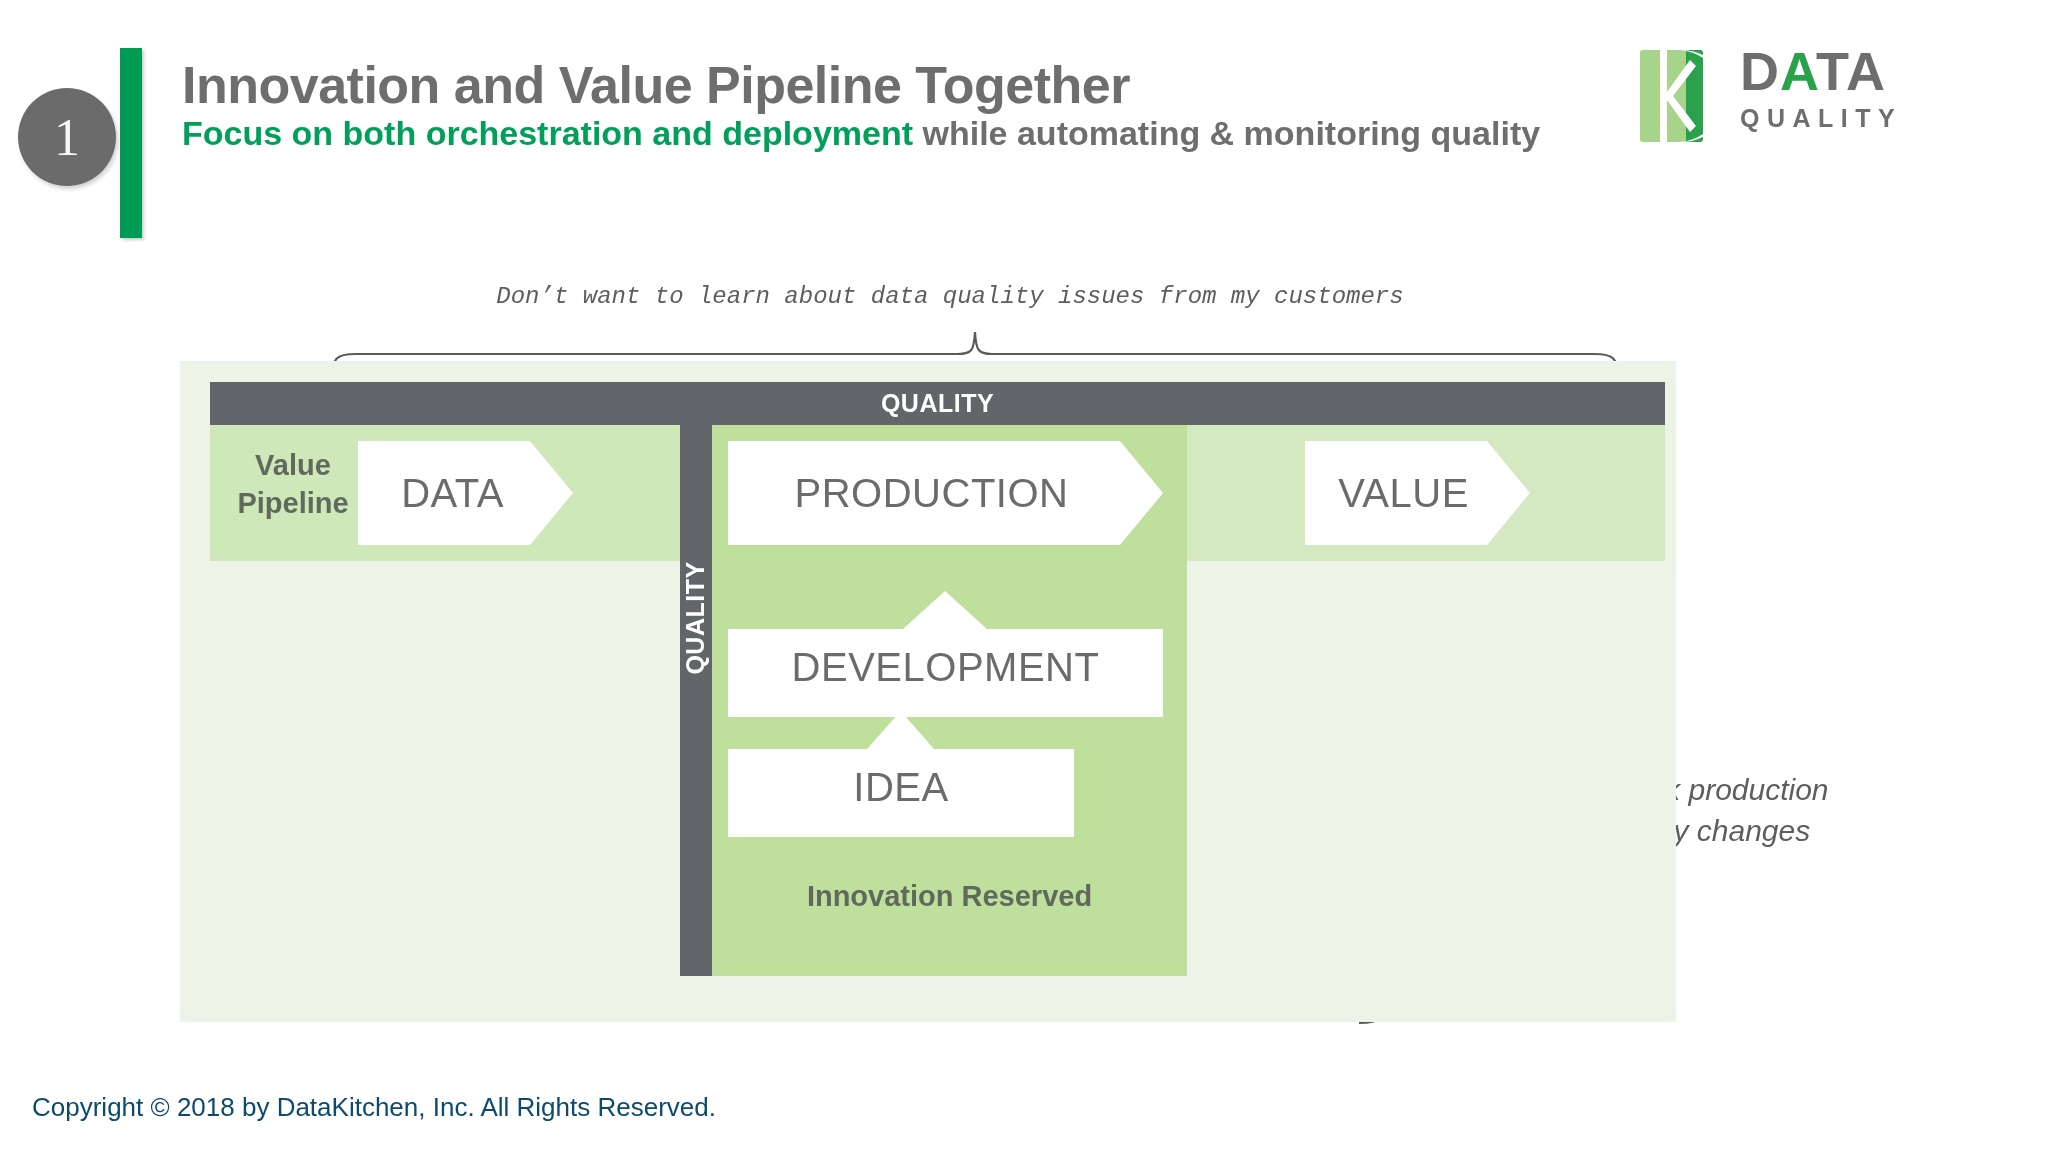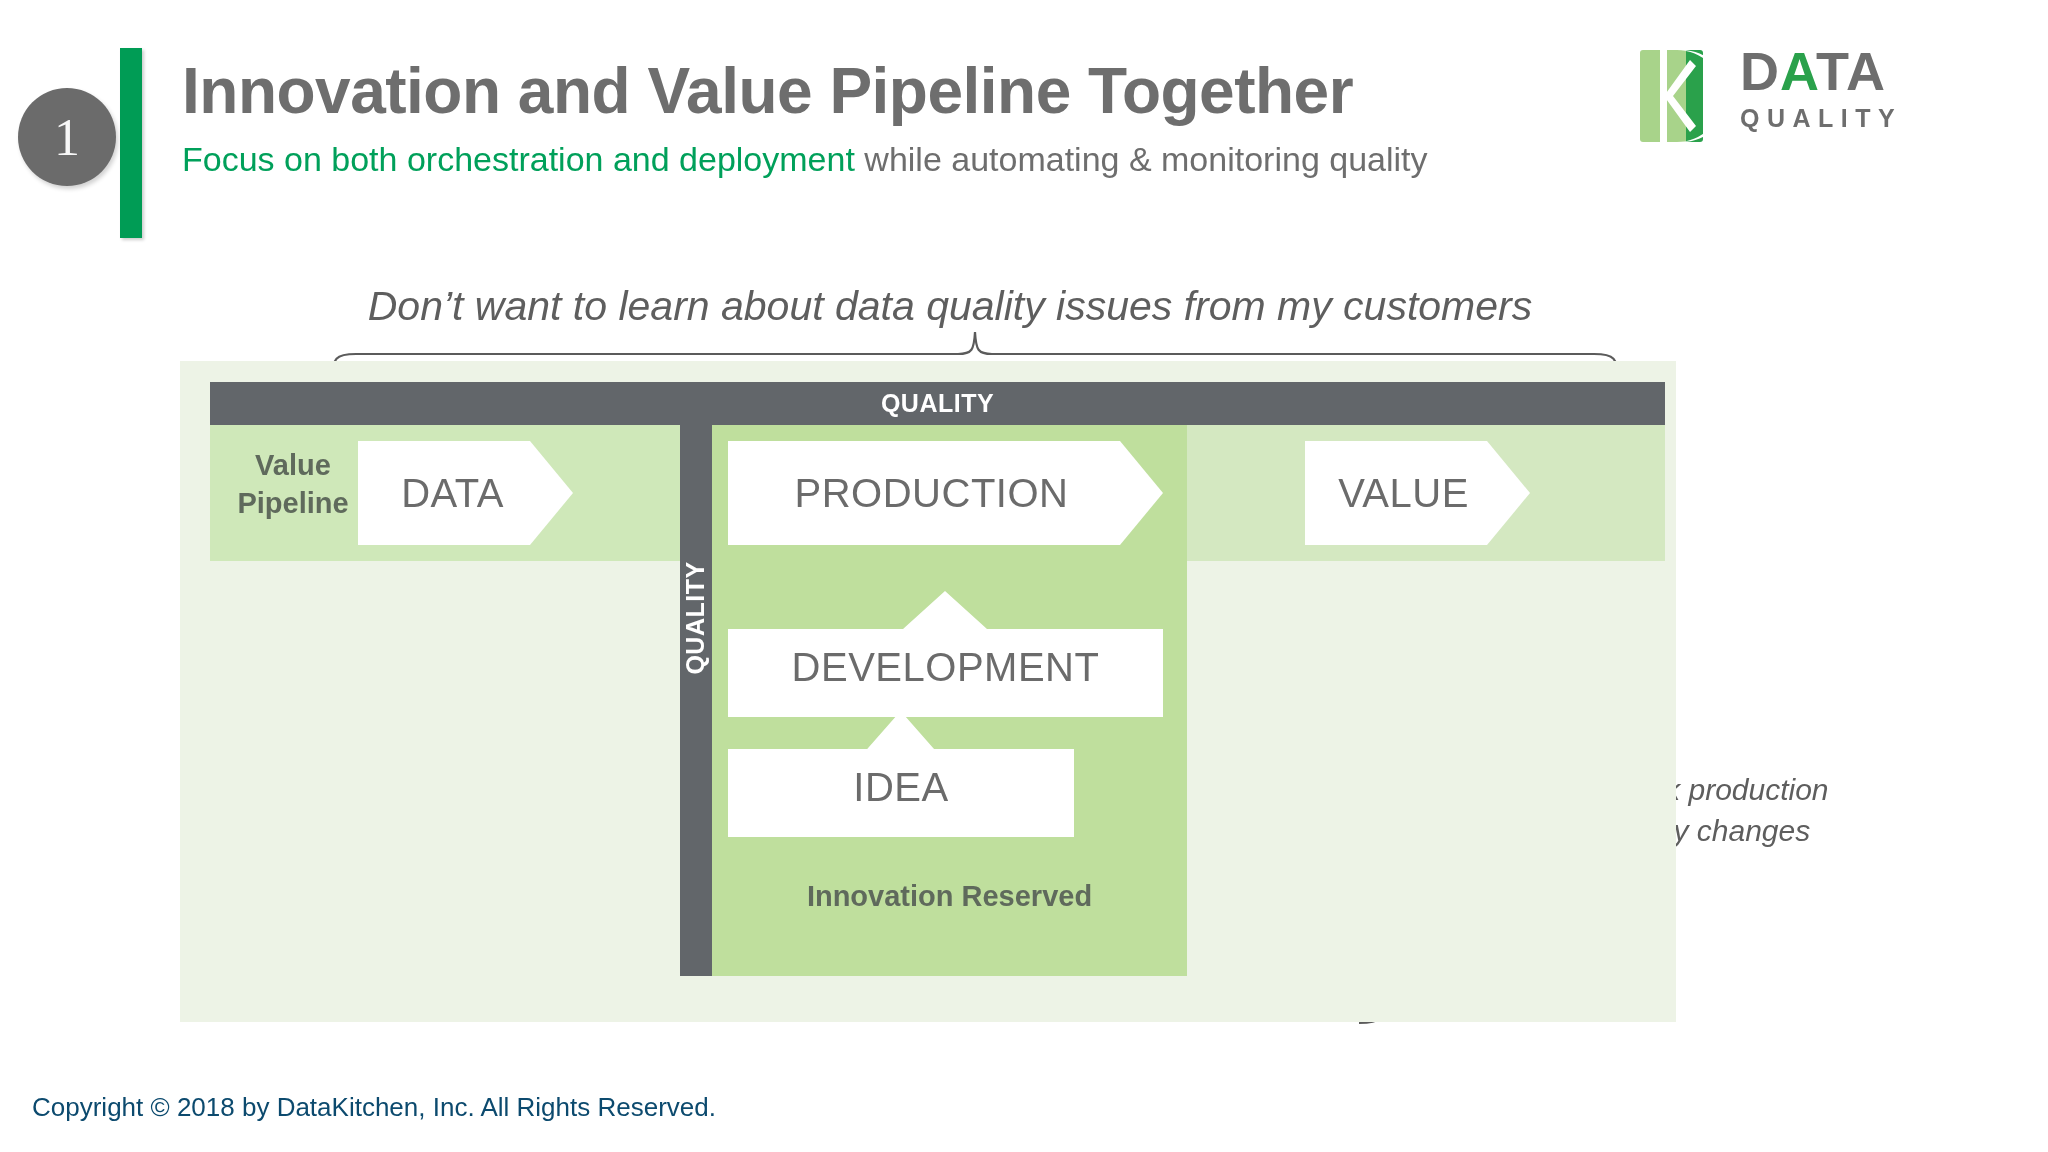--- a/index.html
+++ b/index.html
@@ -23,25 +23,25 @@
   }
 
   #accent-bar{
     position:absolute;left:120px;top:48px;width:22px;height:190px;
     background:#009c55;box-shadow:2px 2px 3px rgba(0,0,0,.2);
   }
 
   #title-block{position:absolute;left:182px;top:58px;width:1480px;}
 
   #page-title{
-    font-size:64px;font-weight:bold;color:#6e6e6e;
+    font-size:52px;font-weight:bold;color:#6e6e6e;
     letter-spacing:-.5px;line-height:1.05;margin:0;white-space:nowrap;
   }
   #page-subtitle{
-    margin-top:14px;font-size:34px;font-weight:normal;color:#6e6e6e;
+    font-size:34px;font-weight:bold;color:#6e6e6e;
     line-height:1.18;
   }
   #page-subtitle .accent{color:#00a05a;}
 
   
   #logo{position:absolute;left:1640px;top:42px;width:280px;height:110px;}
   #logo-mark{position:absolute;left:0;top:8px;width:86px;height:92px;}
   #logo-text{position:absolute;left:100px;top:2px;}
   #logo-word-data{
     font-size:54px;font-weight:bold;color:#6e6e6e;letter-spacing:1px;
@@ -49,22 +49,22 @@
   }
   #logo-word-data .g{color:#2aa14b;}
   #logo-word-kitchen{
     margin-top:8px;font-size:25px;font-weight:bold;color:#6e6e6e;
     letter-spacing:7.5px;line-height:1;
   }
 
   
   #annotation-top{
     position:absolute;left:0;top:283px;width:1900px;text-align:center;
-    font-size:41px;font-style:italic;color:#5e5e5e;
-    font-family:Liberation Sans, sans-serif;
+    font-size:24px;font-style:italic;color:#5e5e5e;
+    font-family:Liberation Mono, monospace;
   }
   #annotation-right{
     position:absolute;left:1455px;top:770px;width:470px;
     font-size:30px;font-style:italic;color:#5e5e5e;line-height:1.35;
   }
   #brace-top{position:absolute;left:330px;top:330px;width:1290px;height:52px;}
   #brace-right{position:absolute;left:1355px;top:595px;width:60px;height:430px;}
 
   
   #diagram{

